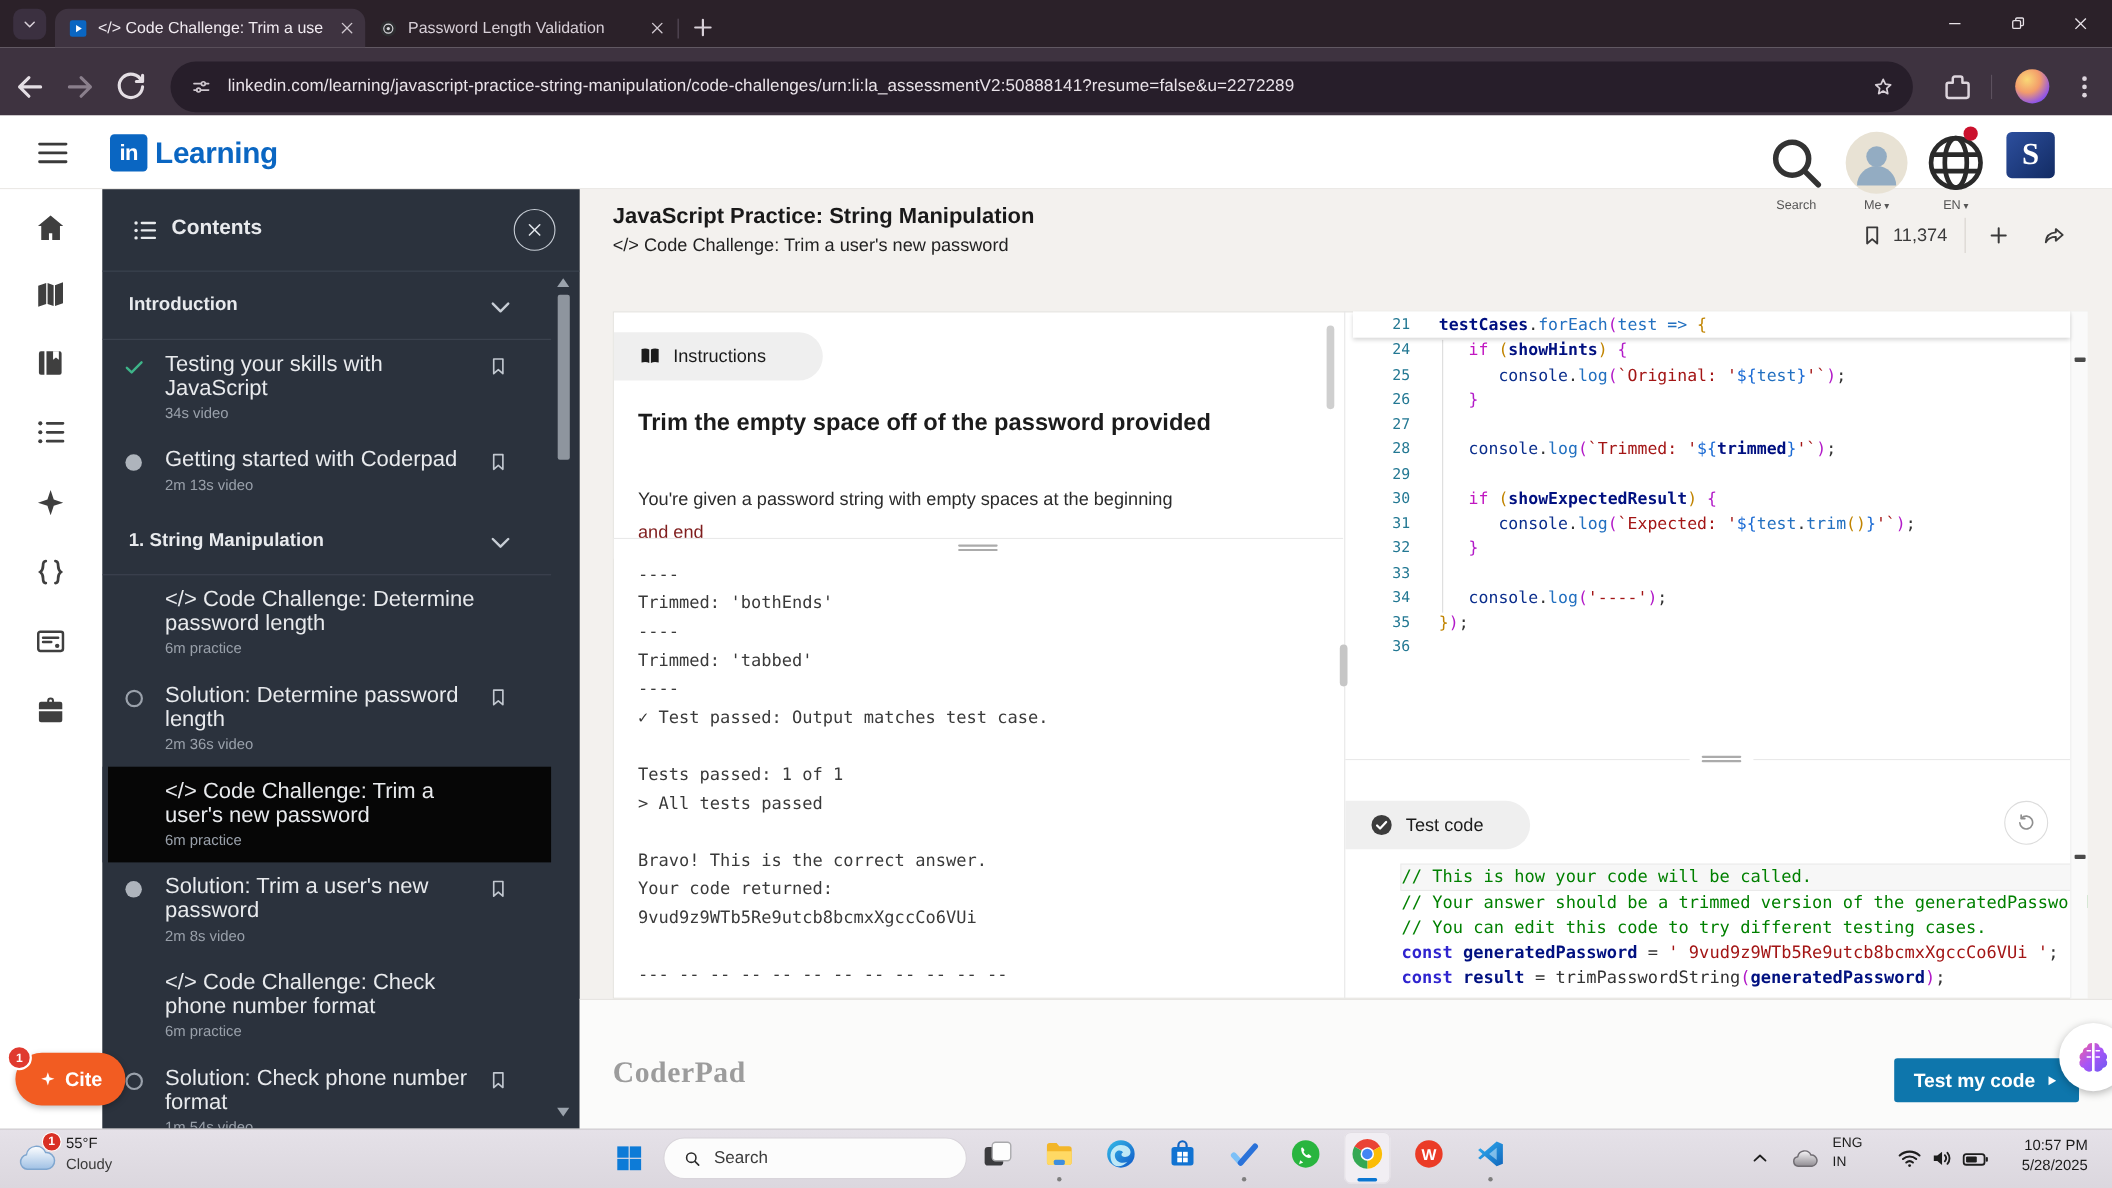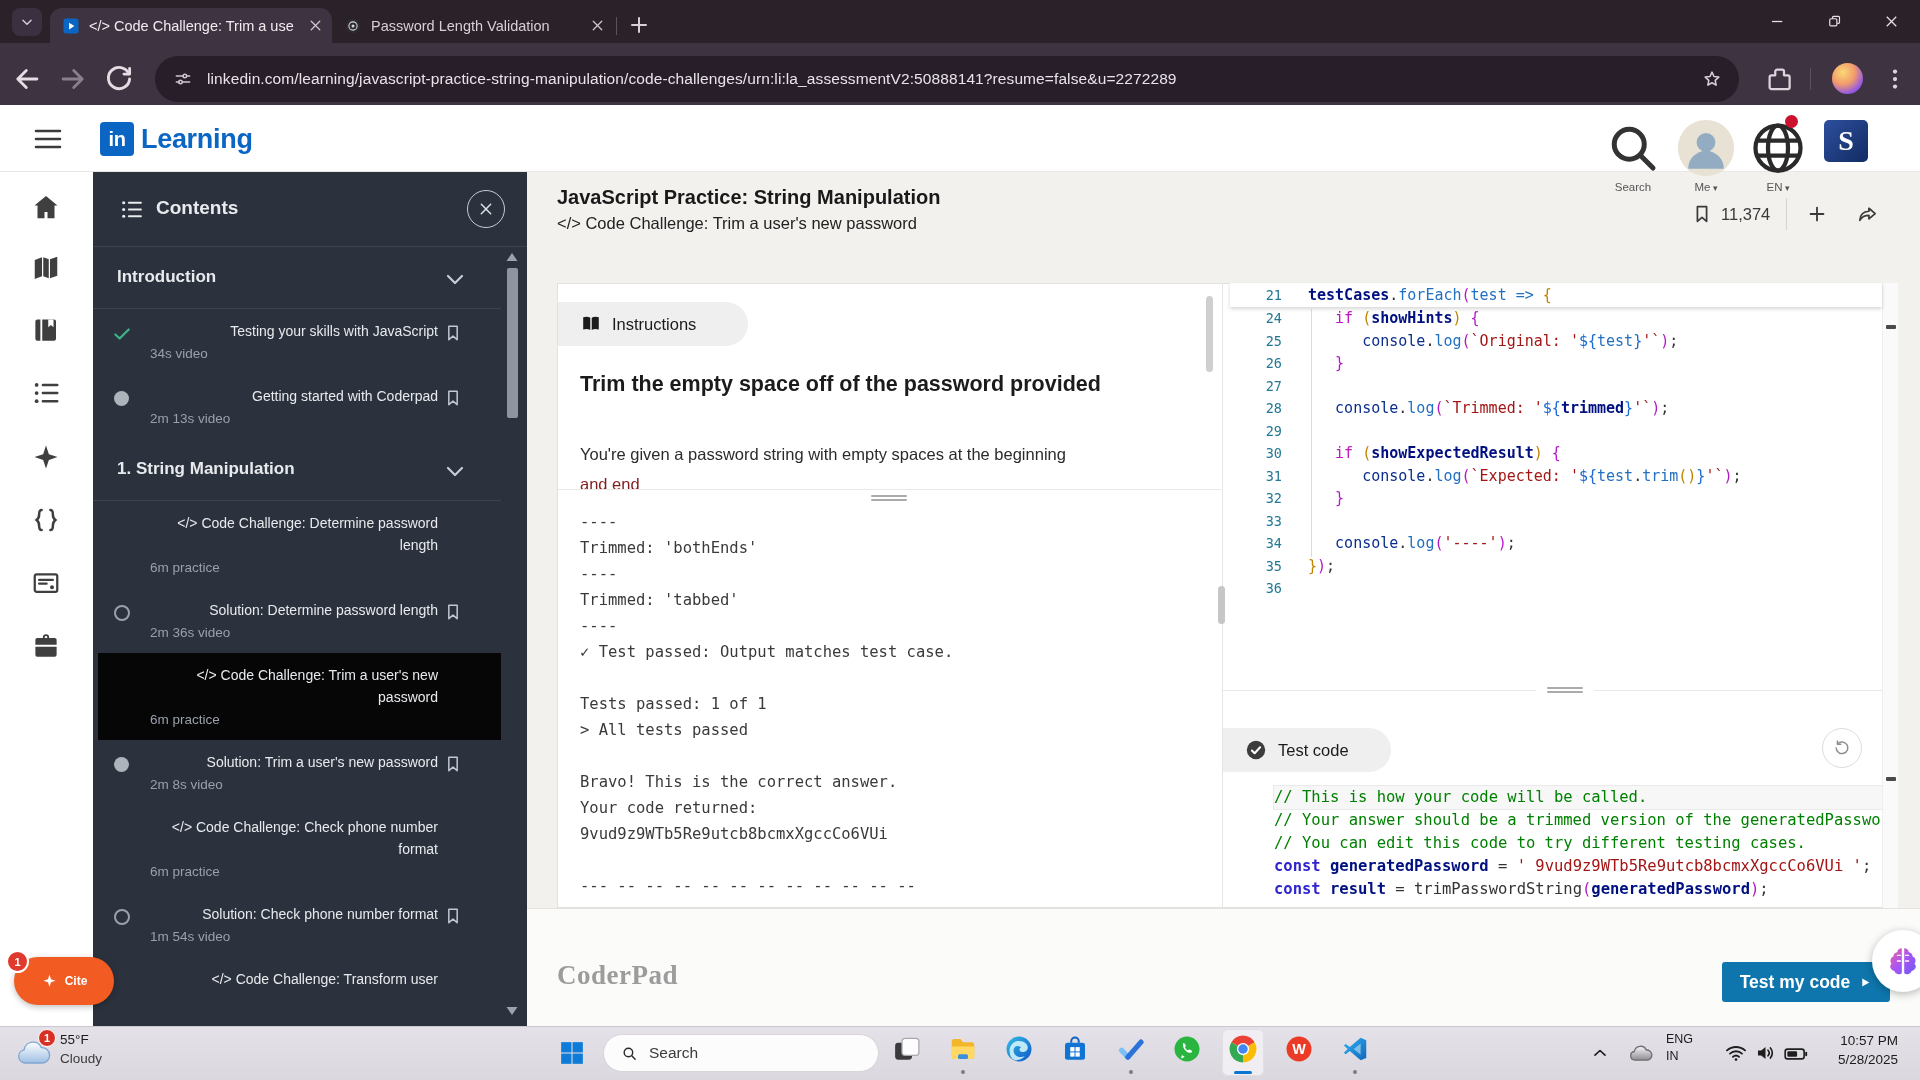--- a/index.html
+++ b/index.html
@@ -51,40 +51,40 @@
   .caret::after{content:" ▾";font-size:9px;}
   .redbadge{position:absolute;width:13px;height:13px;border-radius:50%;background:#CB112D;}
   .slogo{position:absolute;left:1824px;top:120px;width:44px;height:42px;border-radius:5px;
     background:linear-gradient(135deg,#2D4F9E,#122B63);display:flex;align-items:center;justify-content:center;
     color:#fff;font-family:"Liberation Serif",serif;font-weight:bold;font-size:28px;}
 
   
   .rail{position:absolute;left:0;top:172px;width:93px;height:854px;background:#fff;}
   .rail-btn{position:absolute;left:31px;width:30px;height:30px;color:#3F3F3F;}
   .cite{position:absolute;left:14px;top:957px;width:100px;height:48px;border-radius:26px;background:#F25C22;
-    display:flex;align-items:center;justify-content:center;gap:7px;color:#fff;font-weight:bold;font-size:12px;
+    display:flex;align-items:center;justify-content:center;gap:7px;color:#fff;font-weight:bold;font-size:18px;
     box-shadow:0 2px 6px rgba(0,0,0,.25);z-index:5;}
   .cite .cic{width:17px;height:17px;}
   .citebadge{position:absolute;left:6px;top:950px;width:19px;height:19px;border-radius:50%;background:#E03A2F;
     border:2px solid #fff;color:#fff;font-size:11px;font-weight:bold;display:flex;align-items:center;justify-content:center;z-index:6;}
 
   
   .cpanel{position:absolute;left:93px;top:172px;width:434px;height:854px;background:#2B323D;color:#E8EAED;overflow:hidden;}
   .cphead{position:absolute;left:0;top:0;width:100%;height:75px;border-bottom:1px solid #3D4450;box-sizing:border-box;}
   .cphead .lic{position:absolute;left:26px;top:25px;width:25px;height:25px;color:#E8EAED;}
   .cphead .cptitle{position:absolute;left:63px;top:25px;font-size:19px;font-weight:bold;}
   .cpclose{position:absolute;right:22px;top:18px;width:38px;height:38px;border:1.5px solid #C6CCD4;border-radius:50%;
     box-sizing:border-box;color:#DDE2E8;display:flex;align-items:center;justify-content:center;}
   .cpclose .ic{width:16px;height:16px;}
   #contents-list{position:absolute;left:0;top:75px;width:408px;}
   .c-section{position:relative;height:62px;box-sizing:border-box;padding:20px 0 0 24px;font-size:17px;font-weight:bold;
     border-bottom:1px solid #3D4450;}
   .c-section .chev{position:absolute;right:34px;top:20px;width:24px;height:24px;color:#C7CDD5;}
   .c-lesson{position:relative;box-sizing:border-box;padding:11px 40px 11px 57px;}
-  .c-lesson .ttl{font-size:14px;line-height:22px;max-width:288px;color:#E8EAED;text-align:right;}
+  .c-lesson .ttl{font-size:20px;line-height:22px;max-width:288px;color:#E8EAED;}
   .c-lesson .meta{font-size:13.5px;color:#99A0AA;margin-top:3px;line-height:18px;}
   .c-lesson.active{background:linear-gradient(90deg,#2B323D 0,#2B323D 5px,#060606 5px);}
   .st{position:absolute;left:19px;top:15px;width:20px;height:20px;}
   .st-dot-filled{width:15px;height:15px;margin:2px;border-radius:50%;background:#AEB4BC;}
   .st-dot-outline{width:12px;height:12px;margin:2px;border-radius:50%;border:2px solid #9AA1AB;}
   .bm{position:absolute;right:38px;top:14px;width:20px;height:20px;color:#C2C8D0;}
   .sb-up{position:absolute;right:9px;top:80px;width:12px;height:10px;color:#9AA2AC;}
   .sb-thumb{position:absolute;right:9px;top:96px;width:11px;height:150px;background:#8E959E;border-radius:2px;}
   .sb-down{position:absolute;right:9px;bottom:10px;width:12px;height:10px;color:#9AA2AC;}
 

